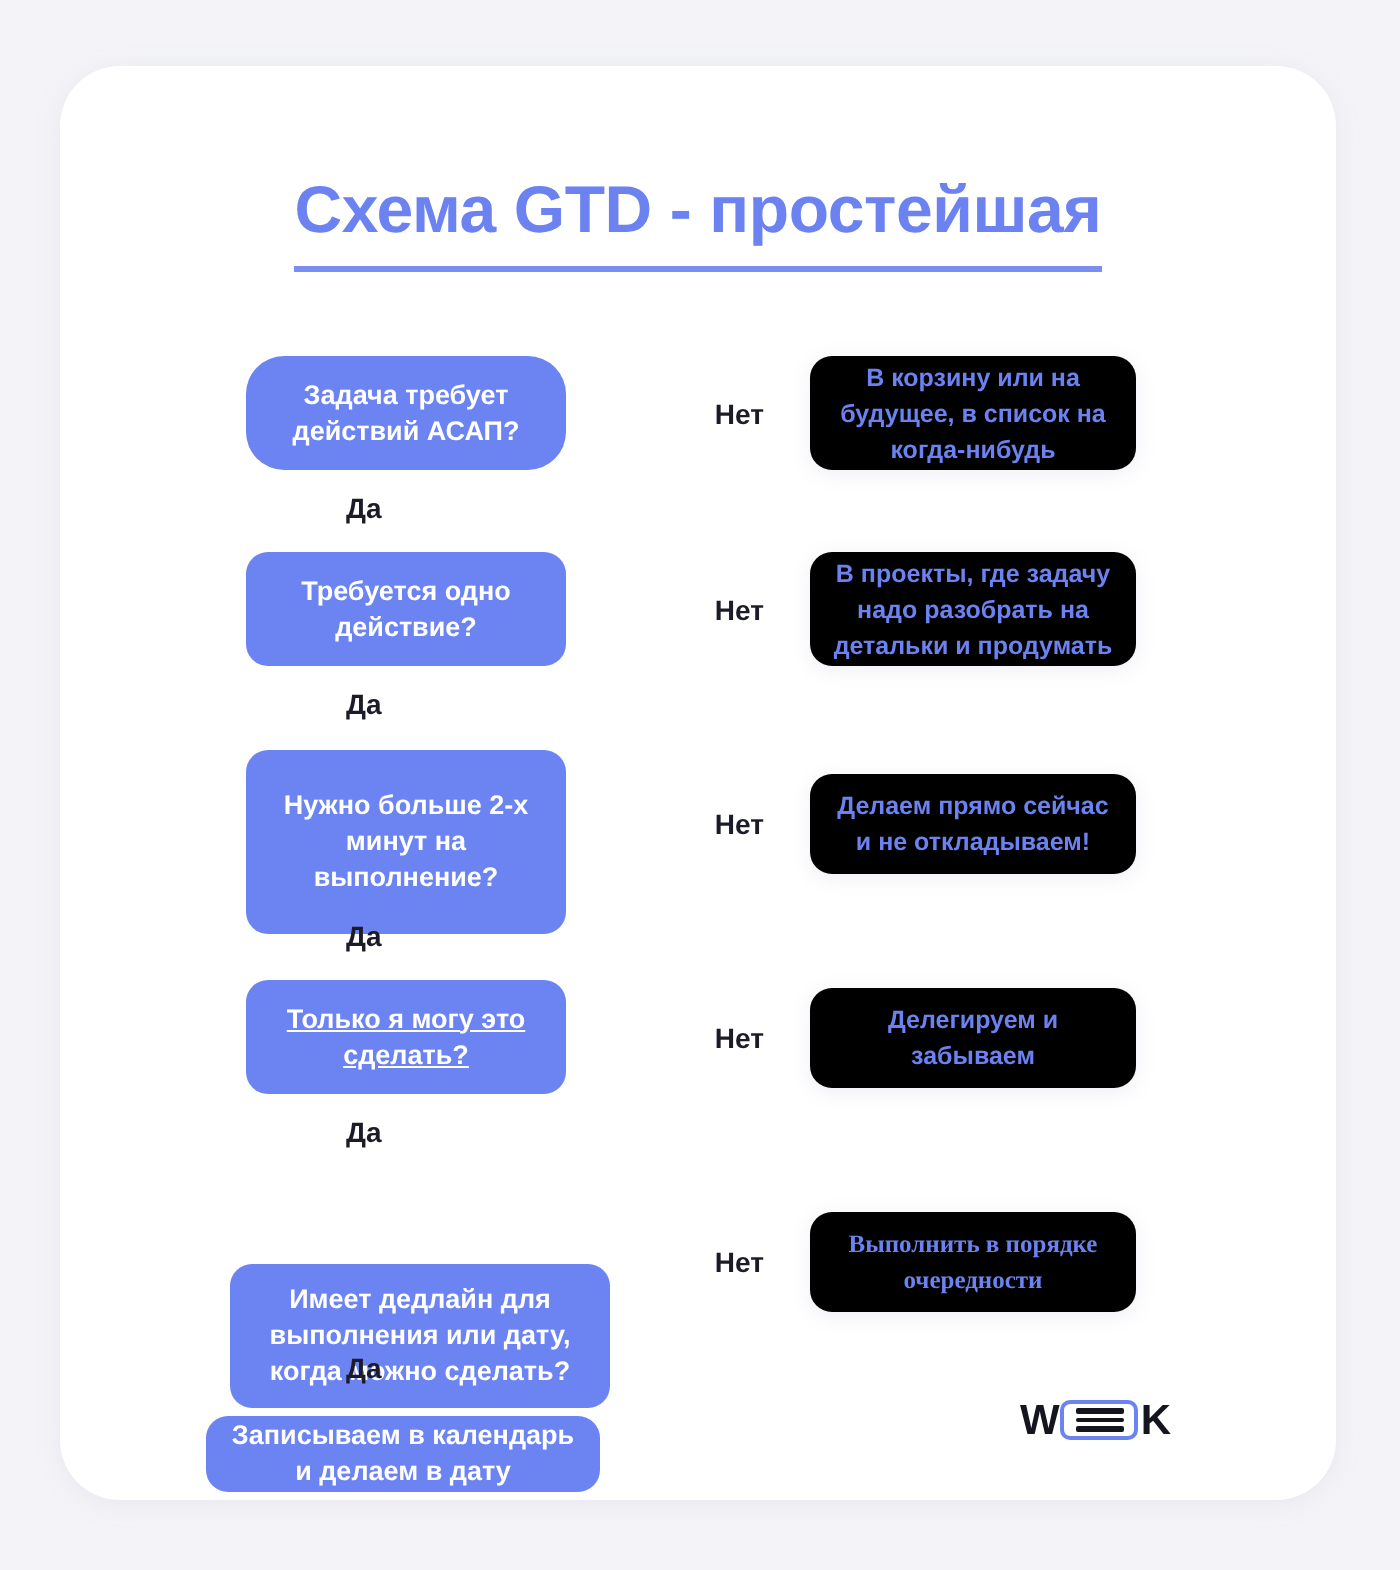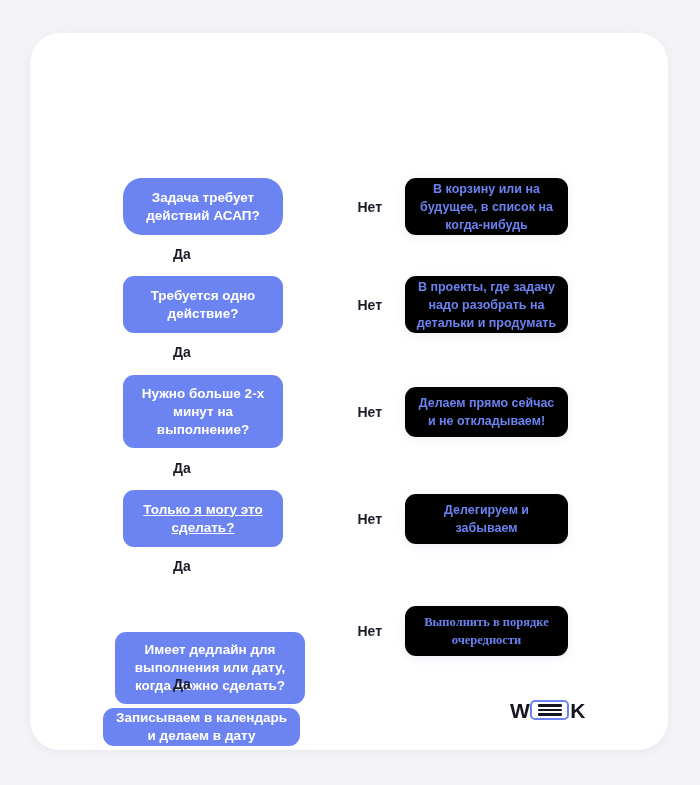--- a/index.html
+++ b/index.html
@@ -136,37 +136,40 @@
   }
   .logo-bar.b1 { width: 24px; }
   .logo-bar.b2 { width: 24px; }
   .logo-bar.b3 { width: 24px; }
 </style>
 </head>
 <body>
 
 <div id="infographic-card">
 
+  <div id="title-wrap">
+    <h1 id="page-title">Схема GTD - простейшая</h1>
+  </div>
 
   <div class="flow-row" style="top:145px;">
     <div class="node-yes col-left" style="height:57px;border-radius:19px;">Задача требует действий АСАП?</div>
     <div class="edge-label-no col-mid" style="top:21px;">Нет</div>
     <div class="node-no col-right" style="height:57px;">В корзину или на будущее, в список на когда-нибудь</div>
   </div>
   <div class="edge-label-yes" style="left:143px; top:213px;">Да</div>
 
   <div class="flow-row" style="top:243px;">
     <div class="node-yes col-left" style="height:57px;">Требуется одно действие?</div>
     <div class="edge-label-no col-mid" style="top:21px;">Нет</div>
     <div class="node-no col-right" style="height:57px;">В проекты, где задачу надо разобрать на детальки и продумать</div>
   </div>
   <div class="edge-label-yes" style="left:143px; top:311px;">Да</div>
 
   <div class="flow-row" style="top:342px;">
-    <div class="node-yes col-left" style="height:73px;">Нужно больше 2-х минут на выполнение?</div>
+    <div class="node-yes col-left" style="height:92px;">Нужно больше 2-х минут на выполнение?</div>
     <div class="edge-label-no col-mid" style="top:29px;">Нет</div>
     <div class="node-no col-right" style="height:50px; margin-top:12px;">Делаем прямо сейчас и не откладываем!</div>
   </div>
   <div class="edge-label-yes" style="left:143px; top:427px;">Да</div>
 
   <div class="flow-row" style="top:457px;">
     <div class="node-yes col-left" style="height:57px;text-decoration:underline;">Только я могу это сделать?</div>
     <div class="edge-label-no col-mid" style="top:21px;">Нет</div>
     <div class="node-no col-right" style="height:50px; margin-top:4px;">Делегируем и забываем</div>
   </div>

